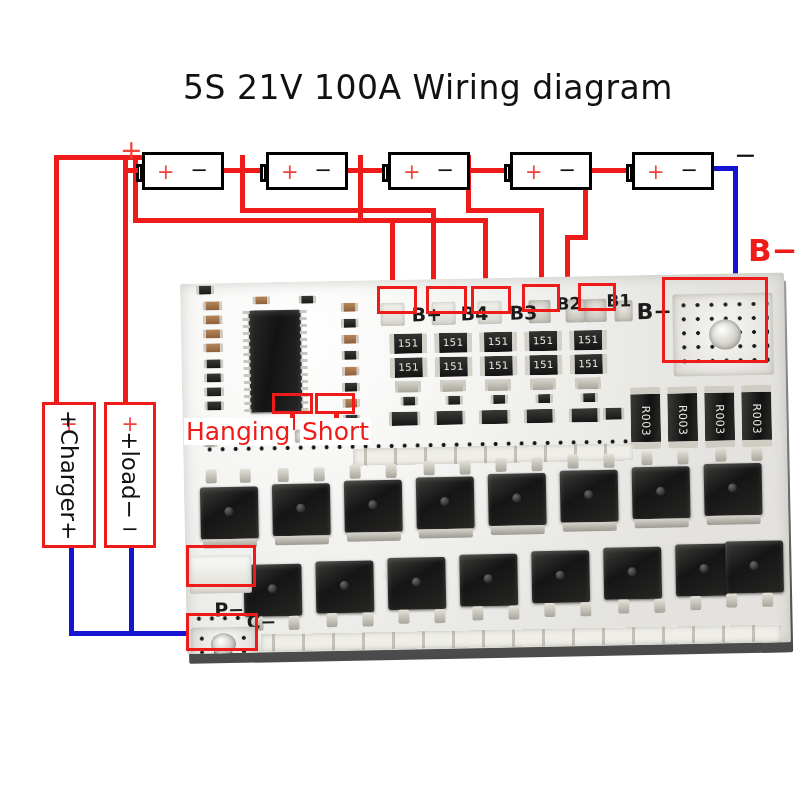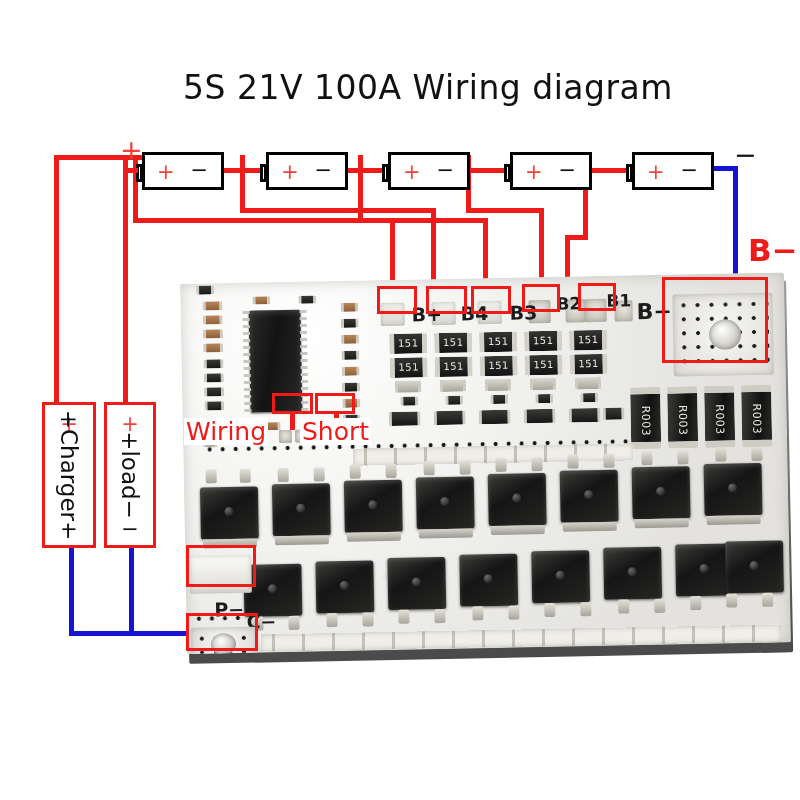--- a/index.html
+++ b/index.html
@@ -441,19 +441,19 @@
   <div class="mark" style="left:398px;top:286px;width:41px;height:28px;"></div>
   <div class="mark" style="left:443px;top:286px;width:40px;height:28px;"></div>
   <div class="mark" style="left:494px;top:284px;width:38px;height:28px;"></div>
   <div class="mark" style="left:550px;top:283px;width:38px;height:28px;"></div>
   <div class="mark" style="left:634px;top:277px;width:106px;height:86px;"></div>
 
   <div class="mark" style="left:244px;top:393px;width:41px;height:21px;"></div>
   <div class="mark" style="left:287px;top:393px;width:40px;height:21px;"></div>
   <div class="wire v" style="left:262px;top:412px;height:18px;"></div>
   <div class="wire v" style="left:306px;top:412px;height:18px;"></div>
-  <div class="hsLabel" style="left:156px;top:418px;">Wiring</div>
+  <div class="hsLabel" style="left:156px;top:418px;">Hanging</div>
   <div class="hsLabel" style="left:272px;top:418px;">Short</div>
 
   <div class="mark" style="left:158px;top:545px;width:70px;height:42px;"></div>
   <div class="mark" style="left:158px;top:613px;width:72px;height:38px;"></div>
 
 </div>
 
 </body></html>

